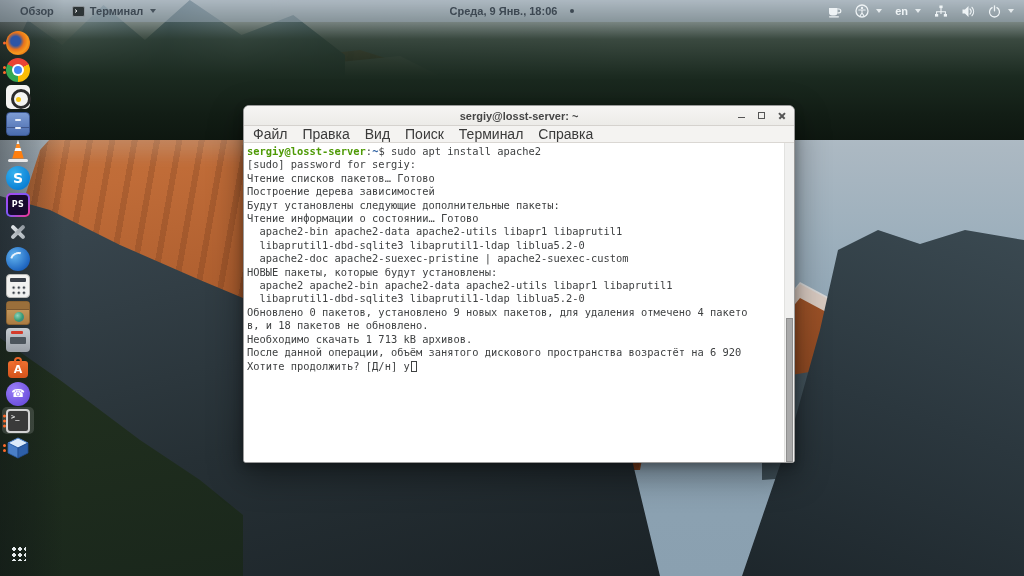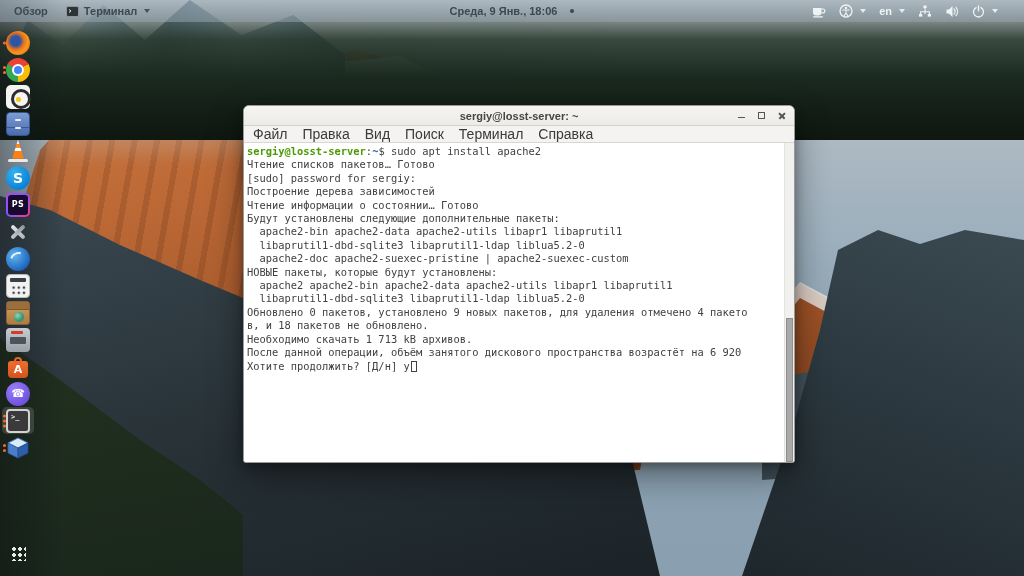--- a/index.html
+++ b/index.html
@@ -42,26 +42,26 @@
        background:linear-gradient(100deg,#7c93a0 0%,#a9bdc7 22%,#5f7886 48%,#8ba1ad 68%,#46606c 100%); opacity:.95; }
   .wp-forest-bottom { top:436px; inset:auto 0 0 0; height:140px;
        background:linear-gradient(180deg, rgba(32,46,33,0) 0%, rgba(34,50,38,.85) 28%, #1b2a20 55%, #121d15 82%, #0e1710 100%); }
   .wp-left-vignette { width:64px; inset:0 auto 0 0;
        background:linear-gradient(90deg, rgba(12,17,20,.42), rgba(12,17,20,.22) 55%, rgba(12,17,20,0)); }
 
   
   .topbar { position:absolute; top:0; left:0; right:0; height:22px; z-index:40;
             background:rgba(148,163,174,.55); display:flex; align-items:center;
             color:#3d4852; font-size:11px; font-weight:bold; }
-  .tb-left { display:flex; align-items:center; gap:18px; padding-left:14px; }
+  .tb-left { display:flex; align-items:center; gap:18px; padding-left:20px; }
   .tb-item { display:flex; align-items:center; gap:5px; cursor:default; }
   .tb-center { position:absolute; left:0; right:0; display:flex; justify-content:center;
                align-items:center; gap:13px; pointer-events:none; }
   .notif-dot { width:4px; height:4px; border-radius:50%; background:#3d4852; }
-  .tb-right { margin-left:auto; display:flex; align-items:center; gap:13px; padding-right:26px;
+  .tb-right { margin-left:auto; display:flex; align-items:center; gap:13px; padding-right:10px;
               color:#eef3f5; font-weight:bold; }
   .tb-right svg { display:block; }
   .caret-css { width:0; height:0; border-left:3.5px solid transparent; border-right:3.5px solid transparent;
                border-top:4px solid currentColor; display:inline-block; margin-left:2px; opacity:.9; }
   .tb-left .caret-css { border-top-color:#3d4852; }
 
   
   .dock { position:absolute; left:0; top:22px; bottom:0; width:36px; z-index:30;
           display:flex; flex-direction:column; align-items:center; padding-top:7px; }
   .dock-item { position:relative; width:32px; height:27px; display:flex; align-items:center;
@@ -352,25 +352,25 @@
       <span class="menu-item">Файл</span>
       <span class="menu-item">Правка</span>
       <span class="menu-item">Вид</span>
       <span class="menu-item">Поиск</span>
       <span class="menu-item">Терминал</span>
       <span class="menu-item">Справка</span>
     </div>
     <div class="term-content">
       <div class="term-line"><span class="t-green">sergiy@losst-server</span><span>:</span><span class="t-blue">~</span><span>$ sudo apt install apache2</span></div>
       <div>
+          <div class="term-line">[sudo] password for sergiy: </div>
           <div class="term-line">Чтение списков пакетов… Готово</div>
-          <div class="term-line">[sudo] password for sergiy: </div>
           <div class="term-line">Построение дерева зависимостей</div>
+          <div class="term-line">Будут установлены следующие дополнительные пакеты:</div>
           <div class="term-line">Чтение информации о состоянии… Готово</div>
-          <div class="term-line">Будут установлены следующие дополнительные пакеты:</div>
           <div class="term-line">  apache2-bin apache2-data apache2-utils libapr1 libaprutil1</div>
           <div class="term-line">  libaprutil1-dbd-sqlite3 libaprutil1-ldap liblua5.2-0</div>
           <div class="term-line">  apache2-doc apache2-suexec-pristine | apache2-suexec-custom</div>
           <div class="term-line">НОВЫЕ пакеты, которые будут установлены:</div>
           <div class="term-line">  apache2 apache2-bin apache2-data apache2-utils libapr1 libaprutil1</div>
           <div class="term-line">  libaprutil1-dbd-sqlite3 libaprutil1-ldap liblua5.2-0</div>
           <div class="term-line">Обновлено 0 пакетов, установлено 9 новых пакетов, для удаления отмечено 4 пакето</div>
           <div class="term-line">в, и 18 пакетов не обновлено.</div>
           <div class="term-line">Необходимо скачать 1 713 kB архивов.</div>
           <div class="term-line">После данной операции, объём занятого дискового пространства возрастёт на 6 920</div>

